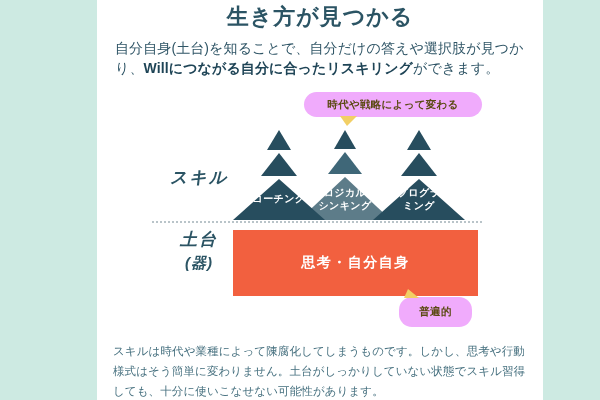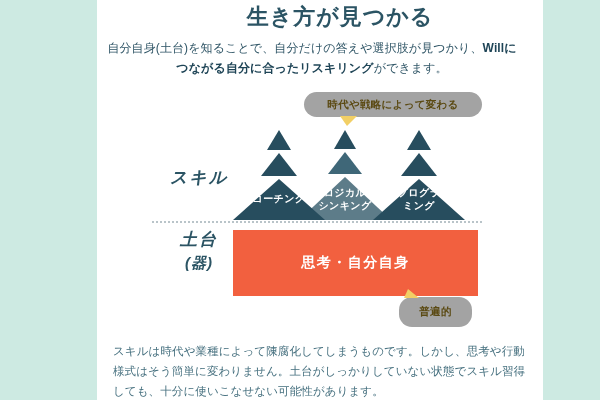--- a/index.html
+++ b/index.html
@@ -35,50 +35,48 @@
     position: absolute;
     left: 0;
     top: 2px;
     width: 446px;
     text-align: center;
     font-size: 22px;
     font-weight: bold;
     color: #2b5464;
     letter-spacing: 1px;
     line-height: 30px;
-    padding-left: 20px;
   }
 
   
   .intro {
     position: absolute;
-    left: 8px;
+    left: 18px;
     top: 38px;
     width: 414px;
-    font-size: 12px;
+    font-size: 14px;
     line-height: 20px;
     color: #2f5566;
     letter-spacing: 0.1px;
-    text-align: center;
   }
   .intro b { font-weight: bold; color: #1e4456; }
 
   
   .diagram {
     position: absolute;
     left: 0;
     top: 88px;
     width: 446px;
     height: 250px;
   }
 
   
   .bubble {
     position: absolute;
-    background: #a3a3a3;
+    background: #f0abfc;
     border-radius: 13px;
     color: #5b4a13;
     font-size: 10.5px;
     font-weight: bold;
     letter-spacing: 0.3px;
     display: flex;
     align-items: center;
     justify-content: center;
     white-space: nowrap;
   }

